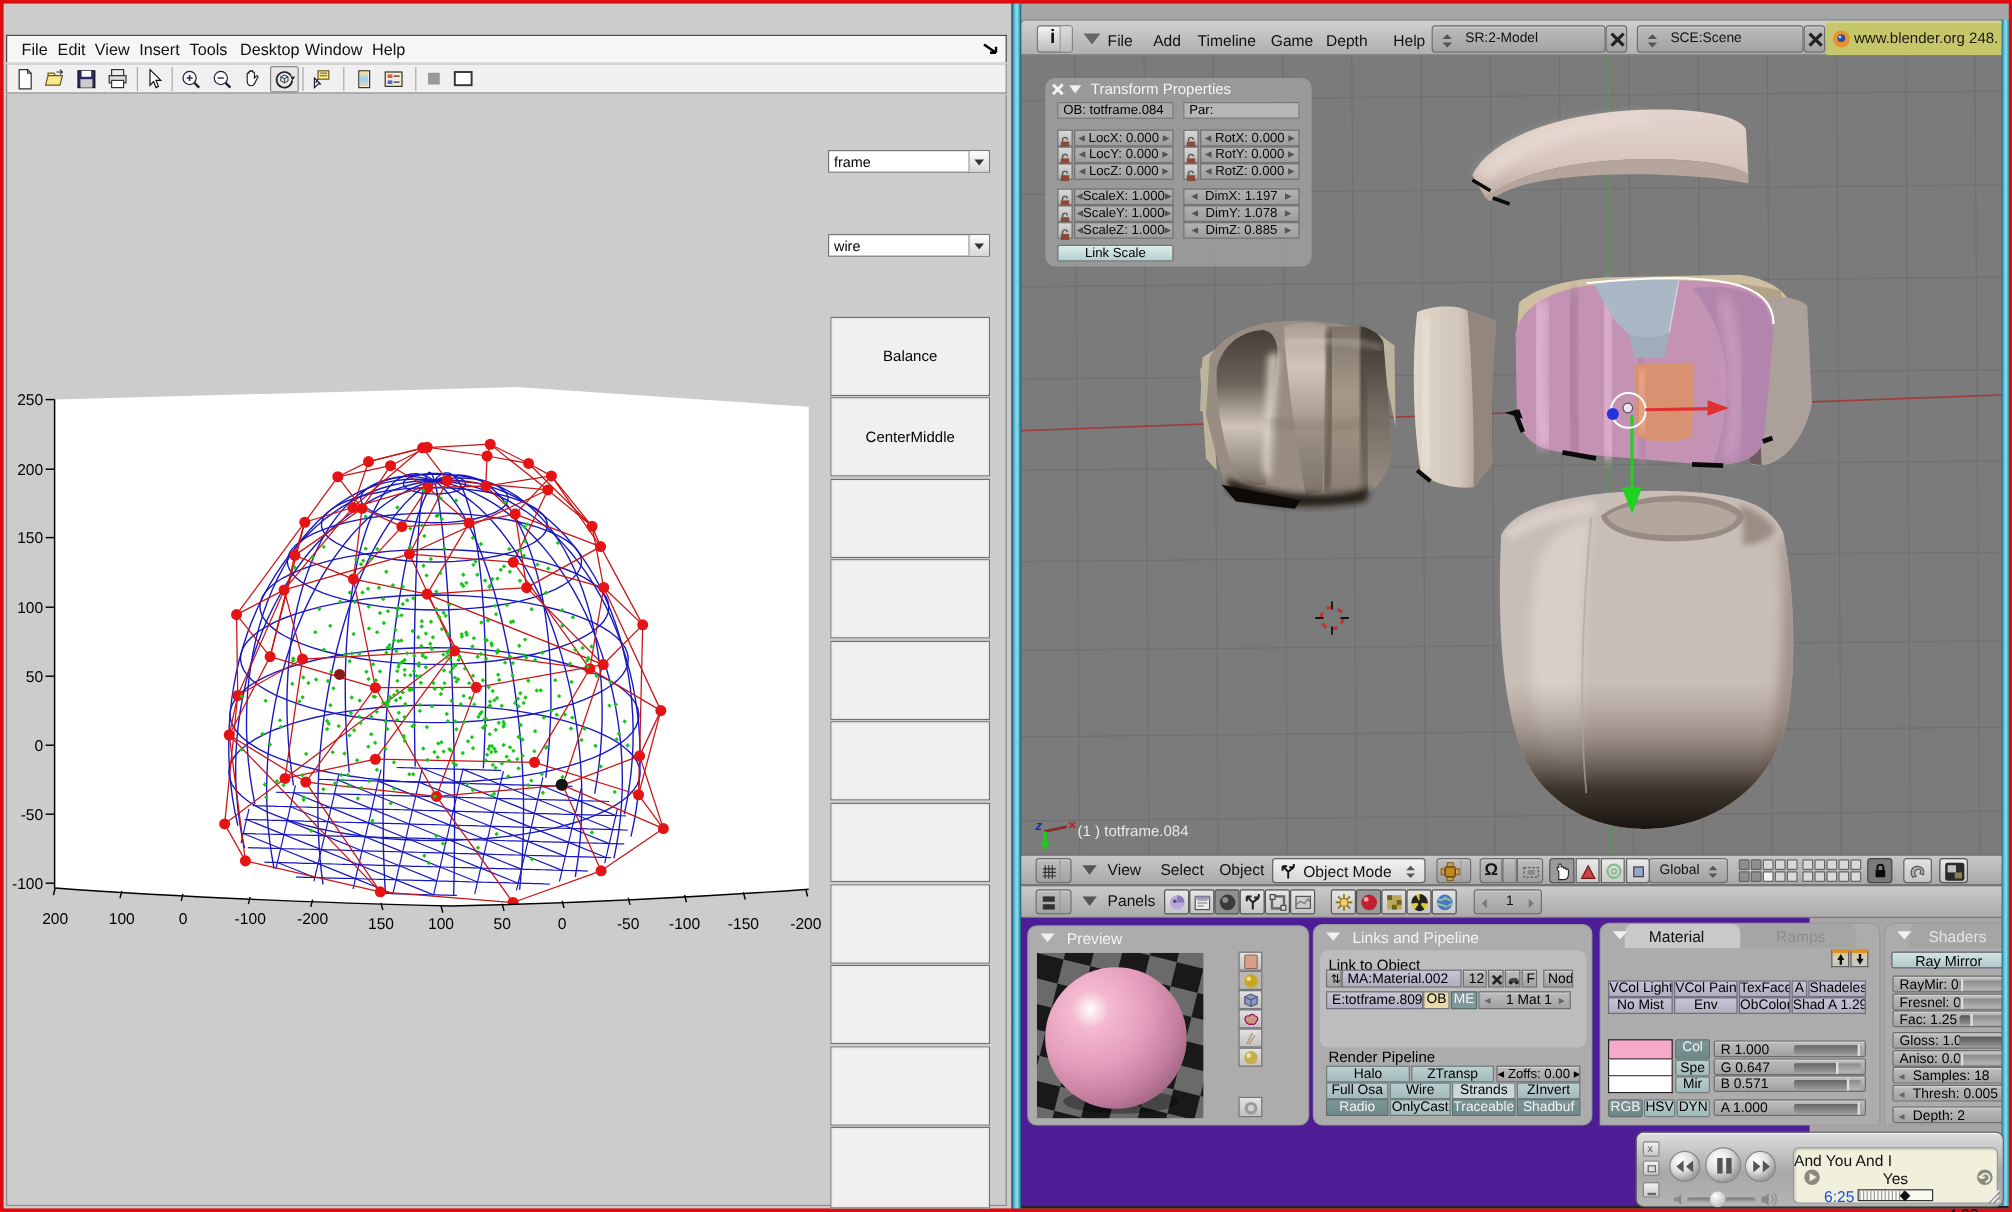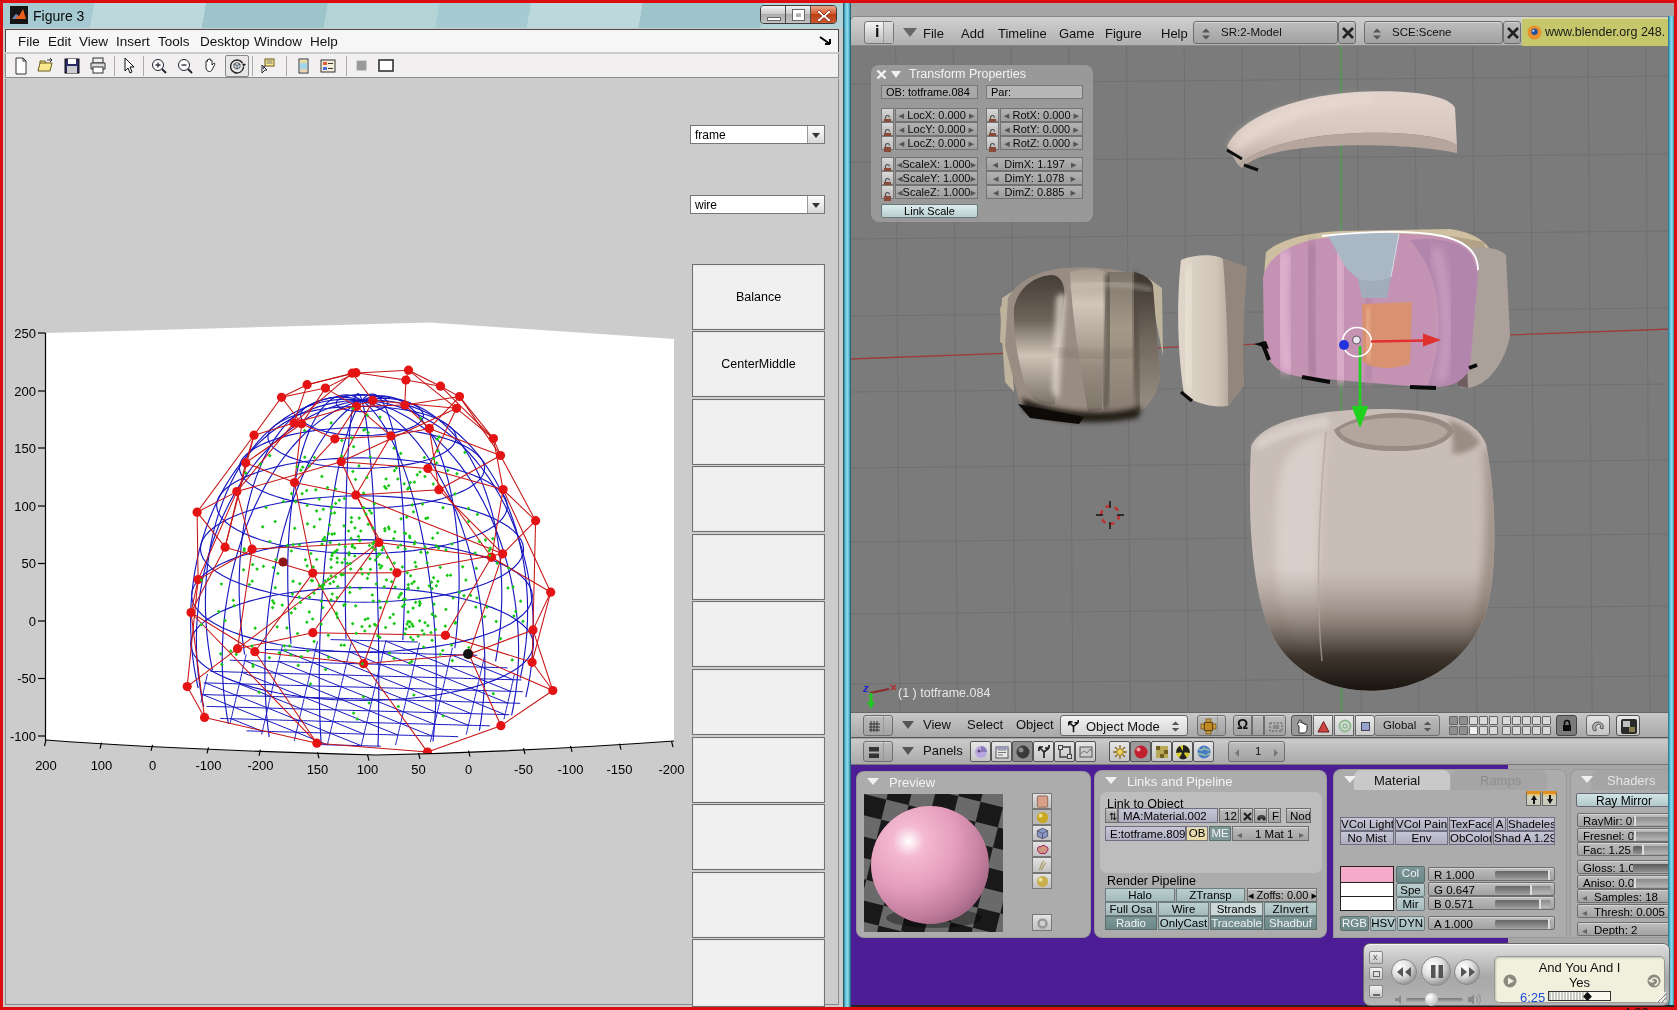--- a/index.html
+++ b/index.html
@@ -35,41 +35,20 @@
 .bfield,.bteal,.btealdark,.bpurp{font-size:11.5px;line-height:13px;text-align:center;white-space:nowrap;overflow:hidden;}
 .bfield{background:linear-gradient(#bdbdbd,#a2a2a2);border:1px solid #6e6e6e;box-shadow:inset 0 1px 0 #d5d5d5;}
 .bteal{background:linear-gradient(#bccfcf,#a3baba);border:1px solid #6e7e7e;}
 .btealdark{background:linear-gradient(#7c9696,#6d8888);border:1px solid #5a6e6e;color:#f2f2f6;}
 .bpurp{background:linear-gradient(#c6c6d6,#aeaec0);border:1px solid #6e6e7e;}
 .tpl{width:13px;height:14px;background:linear-gradient(#d8d8d8,#b8b8b8);border:1px solid #777;text-align:center;padding-top:2px;}
 .tpf{height:14px;background:linear-gradient(#b2b2b2,#9e9e9e);border:1px solid #737373;font-size:11px;line-height:12.5px;text-align:center;white-space:nowrap;overflow:hidden;color:#0a0a0a;}
 </style></head><body>
 <div id="root">
 <div id="mat" class="abs">
-<div id="mtitle" class="abs">
-        <svg class="abs" style="left:7px;top:3px" width="18" height="18" viewBox="0 0 18 18">
-          <rect width="18" height="18" fill="#151515"></rect>
-          <path d="M2,13 L6,8 L9,10 L13,3 L16,13 Z" fill="#e8601c"></path>
-          <path d="M2,13 L6,8 L8,9.5 L5,13 Z" fill="#5a87c6"></path>
-        </svg>
-        <span class="ttxt">Figure 3</span>
-<div class="wbtns abs">
-          <div class="wb">
-            <div class="abs" style="left:6px;top:11px;width:14px;height:4px;background:#fff;border:1px solid #666"></div>
-          </div>
-          <div class="wb">
-            <div class="abs" style="left:7px;top:4px;width:11px;height:10px;border:3px solid #fff;outline:1px solid #666"></div>
-          </div>
-          <div class="wb close">
-            <svg class="abs" style="left:5px;top:2px" width="16" height="15" viewBox="0 0 16 15">
-              <path d="M3,2 L8,7 L13,2 L15,4 L10,8 L15,12 L13,14 L8,9.5 L3,14 L1,12 L6,8 L1,4 Z" fill="#fff" stroke="#7a2a10" stroke-width="0.8"></path>
-            </svg>
-          </div>
-        </div>
-</div>
 <div id="mmenu" class="abs">
         <span style="left:12px">File</span>
         <span style="left:42px">Edit</span>
         <span style="left:73px">View</span>
         <span style="left:110px">Insert</span>
         <span style="left:152px">Tools</span>
         <span style="left:194px">Desktop</span>
         <span style="left:248px">Window</span>
         <span style="left:304px">Help</span>
         <svg class="abs" style="right:6px;top:5px" width="14" height="14" viewBox="0 0 14 14">
@@ -940,21 +919,21 @@
       <div id="bmenu" class="abs">
 <div class="abs" style="left:13px;top:4px;width:30px;height:23px;background:linear-gradient(#f5f5f5,#d5d5d5 55%,#bbb);border:1px solid #777;border-radius:3px">
           <span style="position:absolute;left:10px;top:1px;font-weight:bold;font-size:16px">i</span>
           <div class="abs" style="right:0px;top:0px;width:10px;height:21px;border-left:1px solid #999;background:linear-gradient(#ddd,#bbb)"></div>
         </div>
 <div class="abs" style="left:52px;top:11px;width:0;height:0;border:7px solid transparent;border-top:9px solid #666"></div>
 <span class="mi" style="left:72px">File</span>
         <span class="mi" style="left:110px">Add</span>
         <span class="mi" style="left:147px">Timeline</span>
         <span class="mi" style="left:208px">Game</span>
-        <span class="mi" style="left:254px">Figure</span>
+        <span class="mi" style="left:254px">Depth</span>
         <span class="mi" style="left:310px">Help</span>
 <div class="abs bfield" style="left:342px;top:4px;width:145px;height:23px;border-radius:3px">
           <svg class="abs" style="left:5px;top:5px" width="14" height="14" viewBox="0 0 14 14">
             <path d="M3,5.5 L7,1.5 L11,5.5 Z M3,8.5 L7,12.5 L11,8.5 Z" fill="#555"></path>
           </svg>
           <span class="abs" style="left:27px;top:4px">SR:2-Model</span>
         </div>
 <div class="abs bfield" style="left:487px;top:4px;width:18px;height:23px;border-radius:3px">
           <svg class="abs" style="left:2px;top:4px" width="14" height="14" viewBox="0 0 14 14">
             <path d="M2,2 L12,12 M12,2 L2,12" stroke="#222" stroke-width="2.6"></path>
@@ -1636,21 +1615,21 @@
 <svg class="abs" style="left:30px;top:50px" width="11" height="11" viewBox="0 0 11 11">
           <path d="M1,4 L4,4 L7,1 L7,10 L4,7 L1,7 Z" fill="#888"></path>
         </svg>
 <div class="abs" style="left:42px;top:54px;width:57px;height:5px;background:linear-gradient(#777,#bbb);border-radius:3px"></div>
 <div class="abs" style="left:61px;top:49px;width:13px;height:13px;border-radius:50%;background:radial-gradient(circle at 35% 30%,#fff,#ccc 60%,#999)"></div>
 <svg class="abs" style="left:103px;top:49px" width="14" height="13" viewBox="0 0 14 13">
           <path d="M1,4 L4,4 L7,1 L7,12 L4,9 L1,9 Z" fill="#888"></path>
           <path d="M9,3 C11,5 11,8 9,10 M11,1 C14,4 14,9 11,12" stroke="#888" fill="none"></path>
         </svg>
 <div class="abs" style="left:130px;top:12px;width:171px;height:47px;background:#f0f0dc;border:1px solid #999;border-radius:5px;box-shadow:inset 1px 1px 2px #00000033">
-<span class="abs" style="left:0;top:3px;width:100%;text-align:center;font-size:13px;color:#111">And You And I</span>
+<span class="abs" style="left:0;top:3px;width:100%;font-size:13px;color:#111">And You And I</span>
 <span class="abs" style="left:0;top:18px;width:100%;text-align:center;font-size:13px;color:#111">Yes</span>
 <svg class="abs" style="left:8px;top:17px" width="14" height="14" viewBox="0 0 14 14">
             <circle cx="7" cy="7" r="6.5" fill="#8a8a80"></circle>
             <path d="M5,3.5 L11,7 L5,10.5 Z" fill="#f0f0dc"></path>
           </svg>
 <svg class="abs" style="left:152px;top:17px" width="14" height="14" viewBox="0 0 14 14">
             <circle cx="7" cy="7" r="6.5" fill="#8a8a80"></circle>
             <path d="M4,8 a3.5,3.5 0 1 1 3.5,3 M4,8 l-2,-2 M4,8 l3,-1" stroke="#f0f0dc" stroke-width="1.6" fill="none"></path>
           </svg>
 <span class="abs" style="left:25px;top:33px;font-size:13px;color:#1d4ed8">6:25</span>

